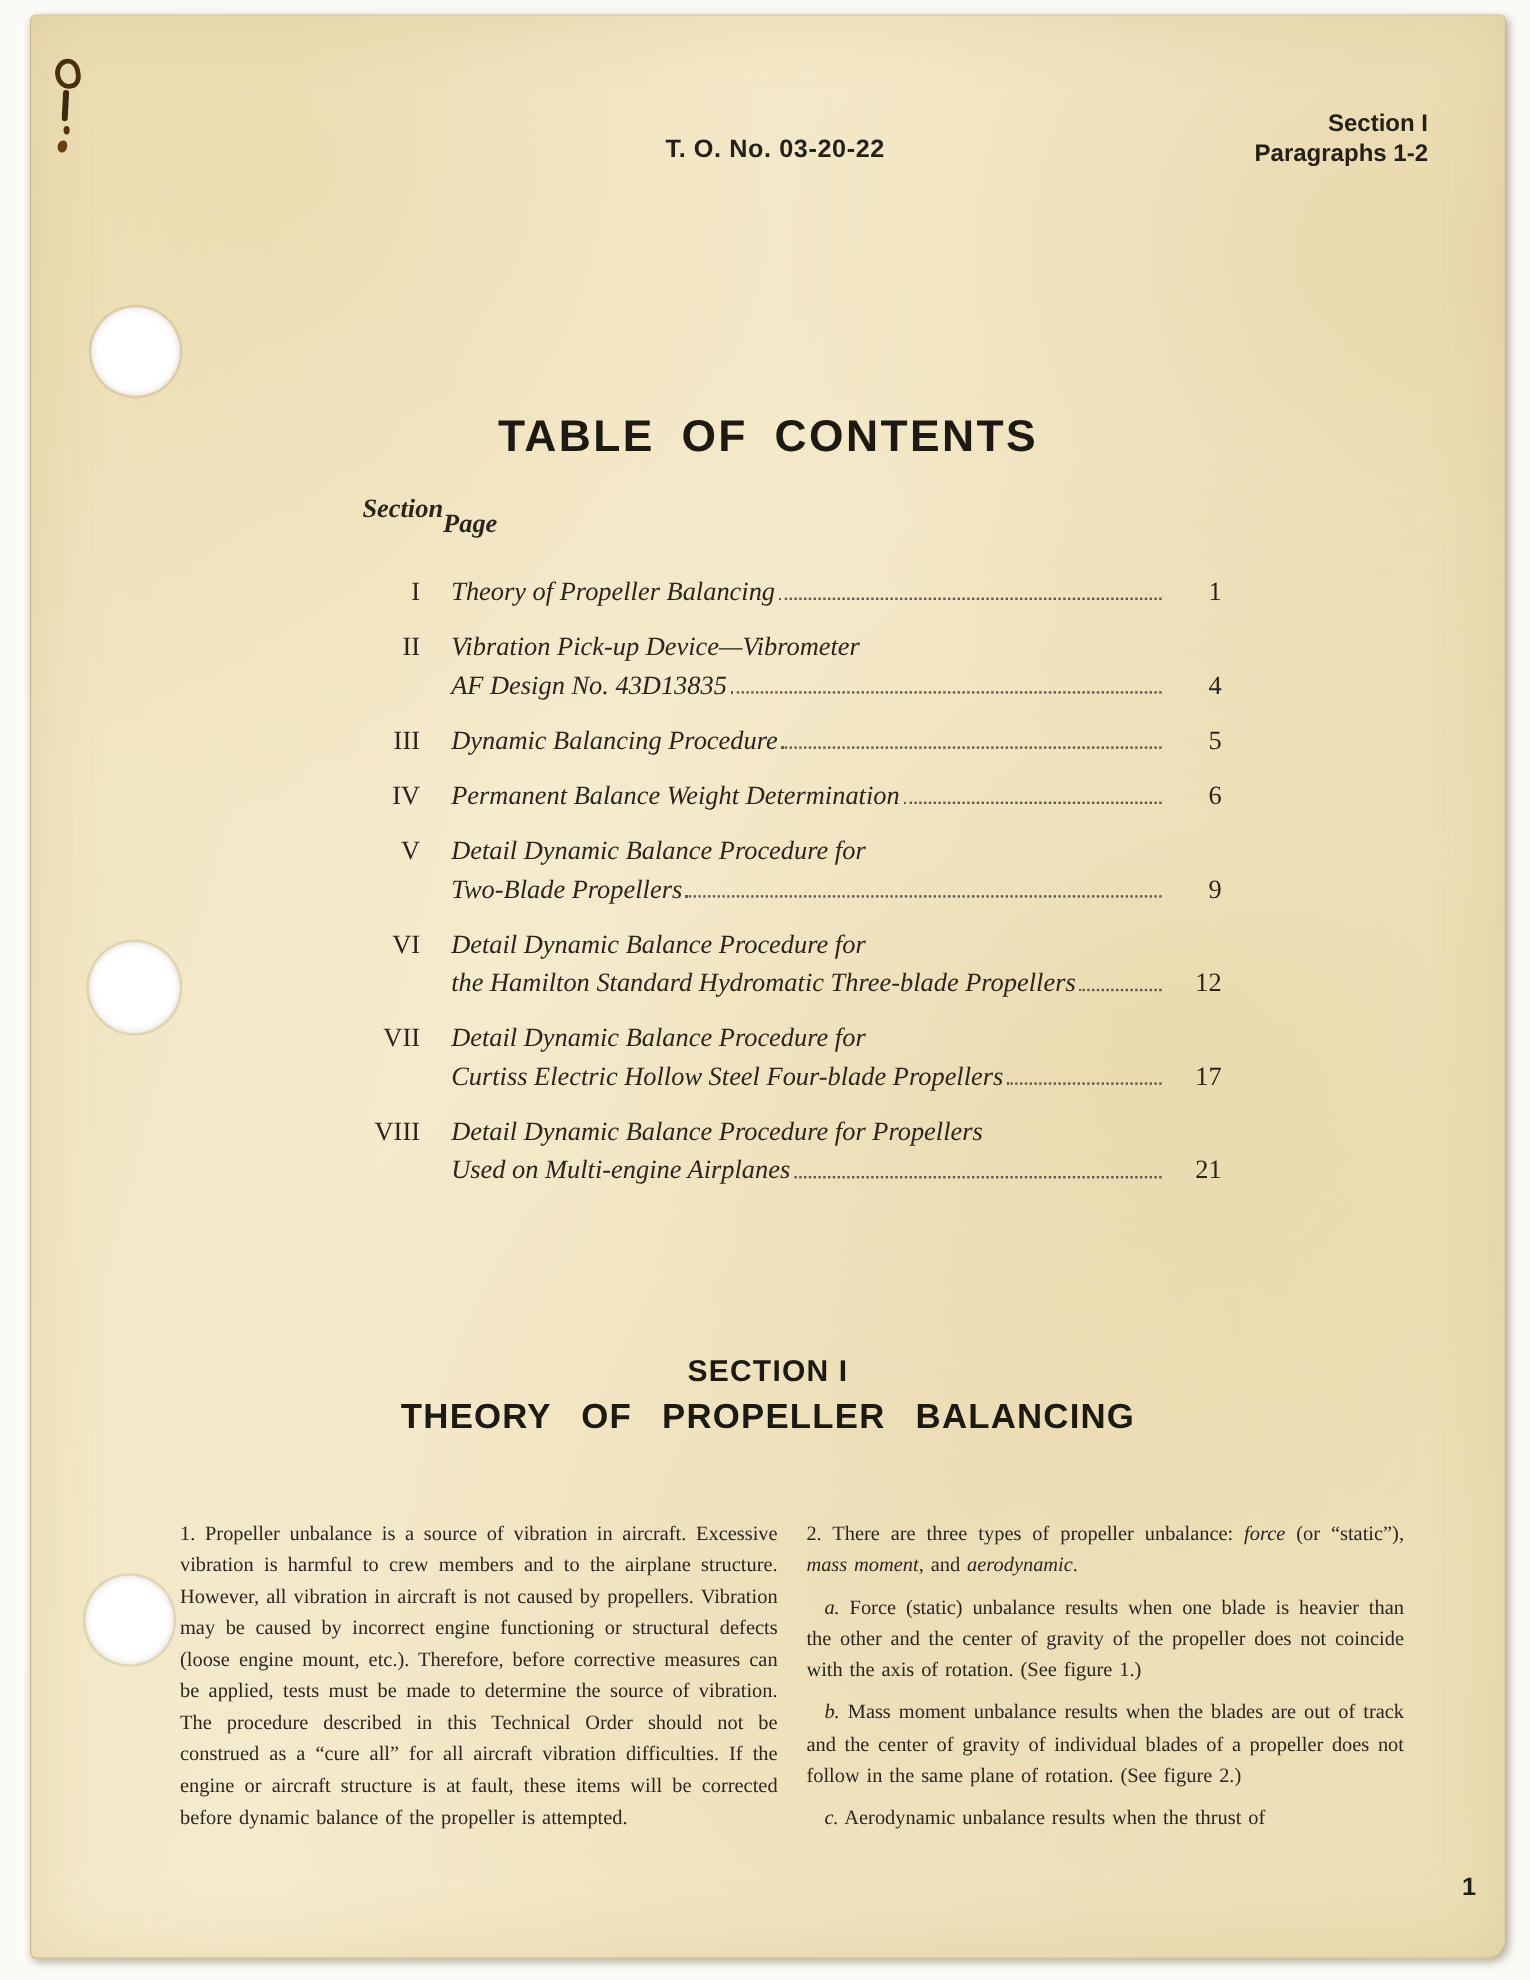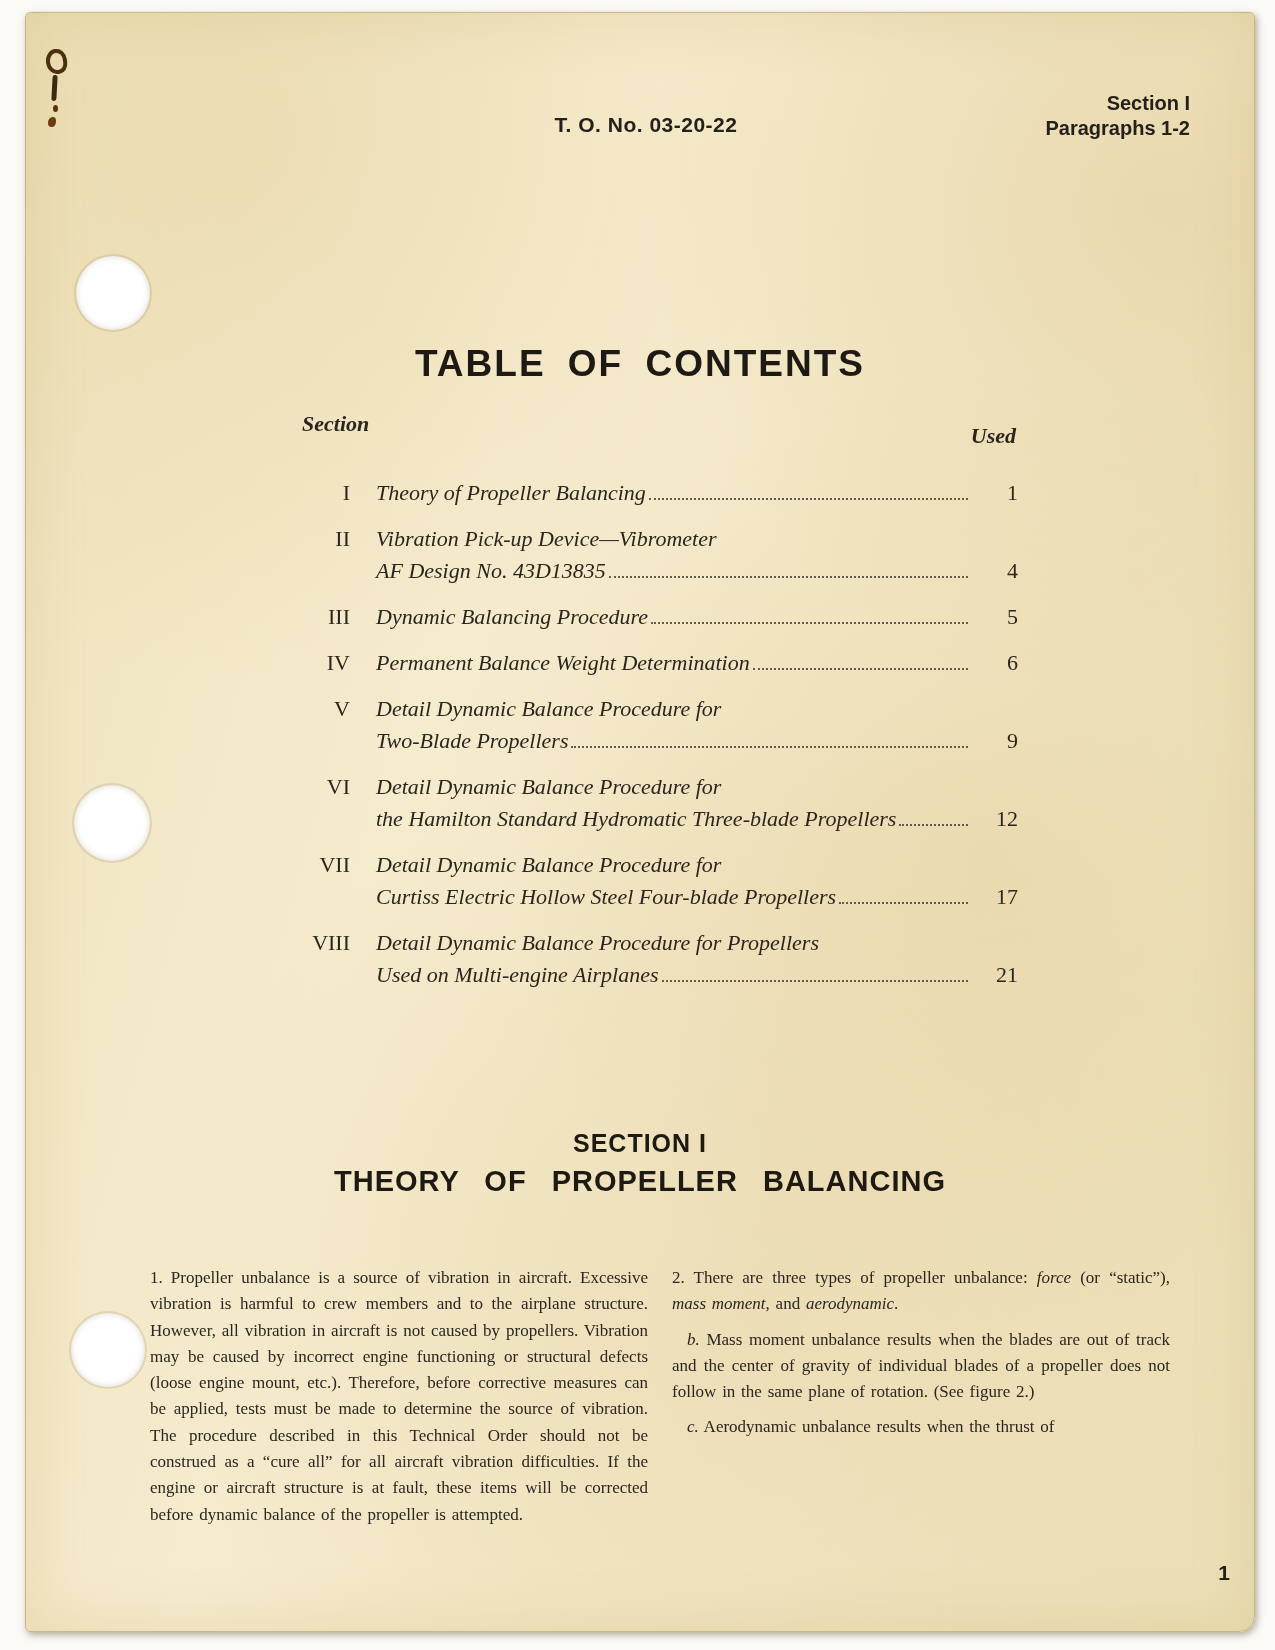--- a/index.html
+++ b/index.html
@@ -41,21 +41,21 @@
   .header-right{
     position:absolute;right:64px;top:78px;text-align:right;
     font-family:"Liberation Sans", sans-serif;font-weight:700;font-size:20px;line-height:25px;color:#24201a;
   }
   .toc-title{
     position:absolute;left:0;right:0;top:293px;text-align:center;
     font-family:"Liberation Sans", sans-serif;font-weight:700;font-size:37px;color:#1d1913;
     letter-spacing:2px;word-spacing:10px;margin-top:37px;
   }
   .toc-block{position:absolute;left:262px;top:398px;width:730px;}
-  .toc-colhead{display:flex;justify-content:space-between;font-size:22px;color:#2b251d;margin-bottom:28px;}
+  .toc-colhead{display:flex;justify-content:flex-start;font-size:22px;color:#2b251d;margin-bottom:28px;}
   .toc-colhead .sec{font-style:italic;font-weight:700;margin-left:14px;}
   .toc-colhead .pg{font-style:italic;font-weight:700;margin-right:2px;margin-top:12px;}
   .toc-entry{display:flex;margin-bottom:14px;color:#2b251d;}
   .toc-numeral{width:62px;text-align:right;padding-right:26px;font-size:22px;line-height:32px;flex:none;}
   .toc-body{flex:1;min-width:0;}
   .toc-line{font-style:italic;font-size:22px;line-height:32px;}
   .toc-line.last{display:flex;align-items:baseline;}
   .toc-leader{flex:1;border-bottom:2.6px dotted #4a443a;margin:0 6px 7px 3px;min-width:20px;opacity:.85;}
   .toc-page{flex:none;width:44px;text-align:right;font-style:normal;font-size:22px;}
   .section-heading{
@@ -101,21 +101,21 @@
   <div class="header-right">
     <div>Section I</div>
     <div>Paragraphs 1-2</div>
   </div>
 
   <div class="toc-title">TABLE OF CONTENTS</div>
 
   <div class="toc-block">
     <div class="toc-colhead">
       <span class="sec">Section</span>
-      <span class="pg">Used</span>
+      <span class="pg">Page</span>
     </div>
     <div id="toc-entries">
         <div class="toc-entry">
           <div class="toc-numeral">I</div>
           <div class="toc-body">
             <div class="toc-line last">
               <span>Theory of Propeller Balancing</span>
               <span class="toc-leader"></span>
               <span class="toc-page">1</span>
             </div>
@@ -201,19 +201,20 @@
 
   <div class="section-heading">SECTION I</div>
   <div class="section-subheading">THEORY OF PROPELLER BALANCING</div>
 
   <div class="columns">
     <div class="col" id="left-col">
         <p><span>1.  Propeller unbalance is a source of vibration in aircraft. Excessive vibration is harmful to crew members and to the airplane structure. However, all vibration in aircraft is not caused by propellers. Vibration may be caused by incorrect engine functioning or structural defects (loose engine mount, etc.). Therefore, before corrective measures can be applied, tests must be made to determine the source of vibration. The procedure described in this Technical Order should not be construed as a “cure all” for all aircraft vibration difficulties. If the engine or aircraft structure is at fault, these items will be corrected before dynamic balance of the propeller is attempted.</span></p>
       </div>
     <div class="col" id="right-col">
         <p><span>2.  There are three types of propeller unbalance: </span><i>force</i><span> (or “static”), </span><i>mass moment</i><span>, and </span><i>aerodynamic</i><span>.</span></p>
+        <p class="indent"><i>a.</i><span>  Force (static) unbalance results when one blade is heavier than the other and the center of gravity of the propeller does not coincide with the axis of rotation. (See figure 1.)</span></p>
         <p class="indent"><i>b.</i><span>  Mass moment unbalance results when the blades are out of track and the center of gravity of individual blades of a propeller does not follow in the same plane of rotation. (See figure 2.)</span></p>
         <p class="indent"><i>c.</i><span>  Aerodynamic unbalance results when the thrust of</span></p>
       </div>
   </div>
 
   <div class="page-number">1</div>
 </div>
 
 </body></html>

